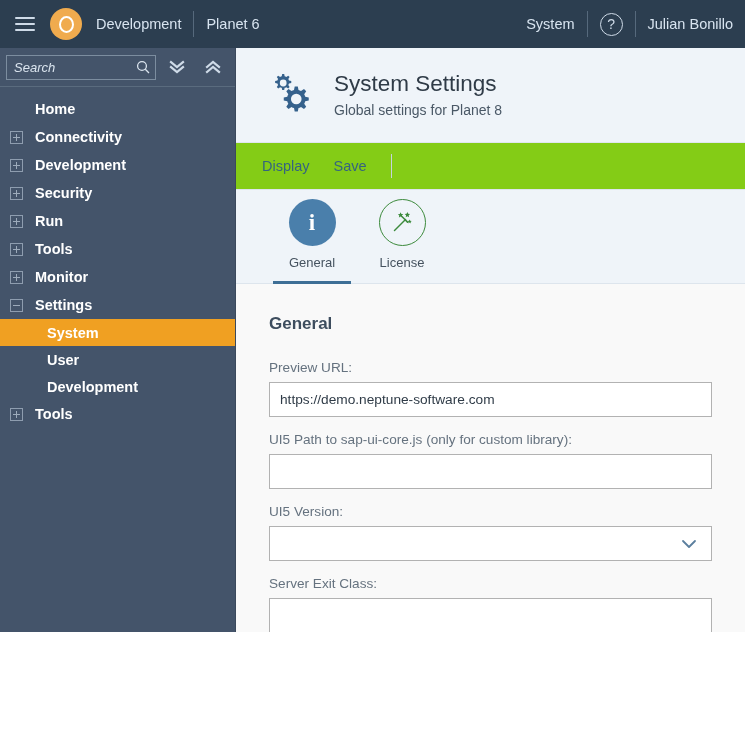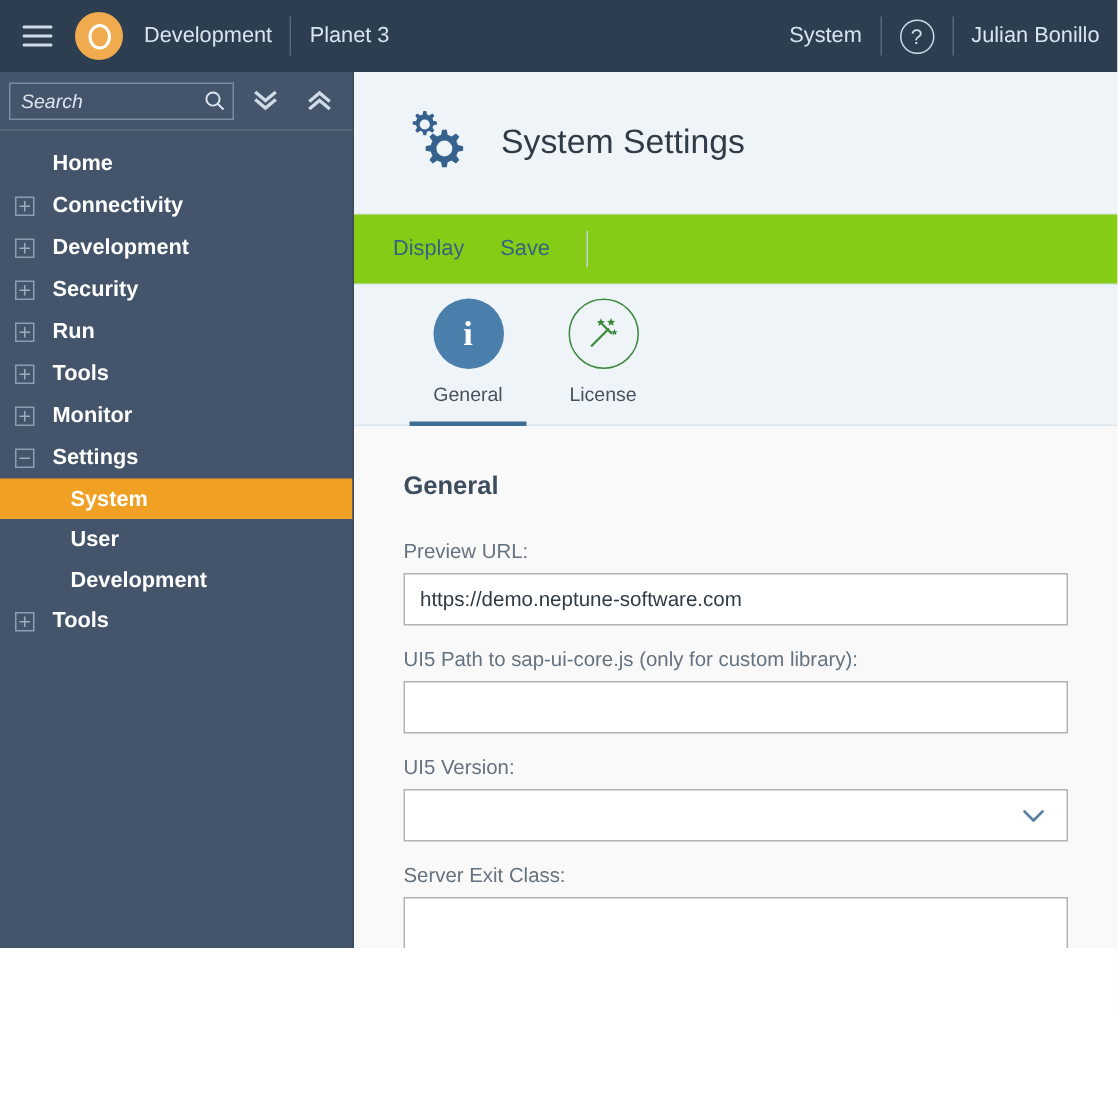--- a/index.html
+++ b/index.html
@@ -395,21 +395,21 @@
     <div class="hamburger">
       <span></span>
         <span></span>
         <span></span>
     </div>
     <div class="brand-logo">
       <div class="ring"></div>
     </div>
     <div class="brand-text">Development</div>
     <div class="vsep"></div>
-    <div class="brand-sub">Planet 3</div>
+    <div class="brand-sub">Planet 6</div>
 
     <div class="topbar-spacer"></div>
 
     <div class="top-right-item">System</div>
     <div class="vsep"></div>
     <div class="help-circle">?</div>
     <div class="vsep"></div>
     <div class="top-right-item pad-right">Julian Bonillo</div>
   </div>
 
@@ -513,20 +513,21 @@
             </g>
             <circle cx="15.2" cy="14.0" r="3.4" fill="#eff4f9"></circle>
             <g fill="#35618c">
               <path d="M26.7 17.5 l3.1 0 0.7 3.5 a8.1 8.1 0 0 1 2.5 1.04 l3.0 -2.0 2.2 2.2 -2.0 3.0 a8.1 8.1 0 0 1 1.04 2.5 l3.5 0.7 0 3.1 -3.5 0.7 a8.1 8.1 0 0 1 -1.04 2.5 l2.0 3.0 -2.2 2.2 -3.0 -2.0 a8.1 8.1 0 0 1 -2.5 1.04 l-0.7 3.5 -3.1 0 -0.7 -3.5 a8.1 8.1 0 0 1 -2.5 -1.04 l-3.0 2.0 -2.2 -2.2 2.0 -3.0 a8.1 8.1 0 0 1 -1.04 -2.5 l-3.5 -0.7 0 -3.1 3.5 -0.7 a8.1 8.1 0 0 1 1.04 -2.5 l-2.0 -3.0 2.2 -2.2 3.0 2.0 a8.1 8.1 0 0 1 2.5 -1.04 z"></path>
             </g>
             <circle cx="28.25" cy="30.0" r="5.3" fill="#eff4f9"></circle>
           </svg>
         </div>
         <div class="page-title-block">
           <div class="page-title">System Settings</div>
+          <div class="page-sub">Global settings for Planet 8</div>
         </div>
       </div>
 
       <div class="action-bar">
         <div class="action-btn">Display</div>
         <div class="action-btn">Save</div>
         <div class="action-sep"></div>
       </div>
 
       <div class="icon-tabs">

